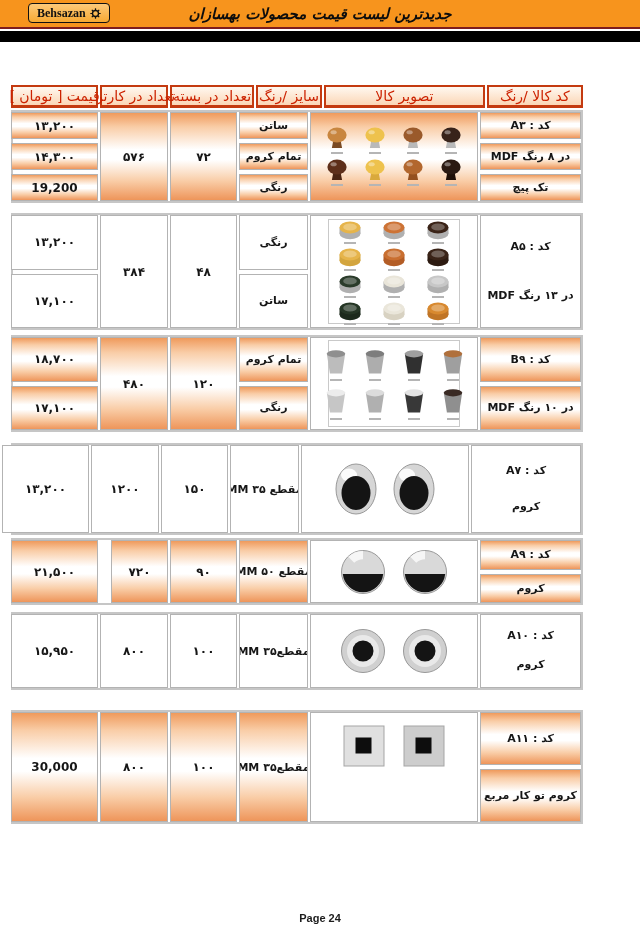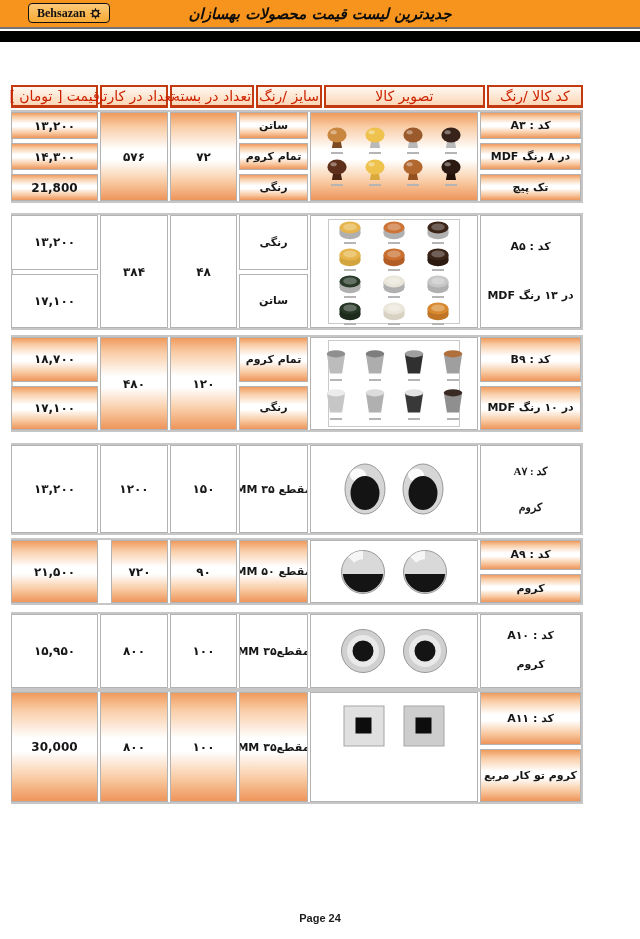--- a/index.html
+++ b/index.html
@@ -1,19 +1,19 @@
 <!DOCTYPE html>
 <html><head>
 <meta charset="utf-8">
 <style>
   html,body{margin:0;padding:0}
   body{width:640px;height:939px;background:#ffffff;position:relative;overflow:hidden;
        font-family:"DejaVu Sans",sans-serif;}
   
-  .topbar{position:relative;height:27px;background:#f7941d;border-bottom:2px solid #737373;
+  .topbar{position:relative;height:27px;background:#f7941d;border-bottom:2px solid #7f1d1d;
           display:flex;align-items:center;justify-content:center}
   .logo{position:absolute;left:28px;top:3px;height:18px;display:flex;align-items:center;gap:4px;
         padding:0 8px;background:linear-gradient(#fdc979,#f7a933);border:1px solid #111;
         border-radius:4px;font-family:"Liberation Serif",serif;font-weight:700;font-size:12px;color:#111}
   .title{font-weight:700;font-style:italic;font-size:15px;color:#0d0d0d;letter-spacing:.5px}
   .blackbar{height:11px;background:#000;margin-top:2px}
   
   .price-table{width:572px;margin:43px 0 0 11px;direction:rtl}
   .thead{display:flex;gap:2px;height:23px;margin-bottom:2px}
   .th{display:flex;align-items:center;justify-content:center;box-sizing:border-box;
@@ -156,21 +156,21 @@
         </div>
         <div class="col" style="width: 67px;">
           <div class="cell num orange">۷۲</div>
         </div>
         <div class="col" style="width: 68px;">
           <div class="cell num orange">۵۷۶</div>
         </div>
         <div class="col" style="width: 87px;">
           <div class="cell num orange">۱۳,۲۰۰</div>
           <div class="cell num orange">۱۴,۳۰۰</div>
-          <div class="cell num orange">21,800</div>
+          <div class="cell num orange">19,200</div>
         </div>
       </div>
       <div class="block" style="height: 117px; margin-bottom: 5px;">
         <div class="col" style="width: 101px;">
           <div class="cell white code-single">
             <div class="code-line">کد : A۵</div>
             <div class="code-line">در ۱۳ رنگ MDF</div>
           </div>
         </div>
         <div class="col" style="width: 168px;">
@@ -382,21 +382,21 @@
         </div>
         <div class="col" style="width: 68px;">
           <div class="cell num orange">۴۸۰</div>
         </div>
         <div class="col" style="width: 87px;">
           <div class="cell num orange">۱۸,۷۰۰</div>
           <div class="cell num orange">۱۷,۱۰۰</div>
         </div>
       </div>
       <div class="block" style="height: 92px; margin-bottom: 3px;">
-        <div class="col" style="width: 101px; font-family: Liberation Serif, serif;">
+        <div class="col" style="width: 110px;">
           <div class="cell white code-single">
             <div class="code-line">کد : A۷</div>
             <div class="code-line">کروم</div>
           </div>
         </div>
         <div class="col" style="width: 168px;">
           <div class="cell white">
             <div class="knobs" style="grid-template-columns: repeat(2, auto); gap: 0px 16px;">
               <div class="knob">
                 <svg width="42" height="52" viewBox="0 0 42 52">
@@ -459,21 +459,21 @@
         <div class="col" style="width: 67px;">
           <div class="cell num orange">۹۰</div>
         </div>
         <div class="col" style="width: 68px; padding-left: 11px;">
           <div class="cell num orange">۷۲۰</div>
         </div>
         <div class="col" style="width: 87px;">
           <div class="cell num orange">۲۱,۵۰۰</div>
         </div>
       </div>
-      <div class="block" style="height: 78px; margin-bottom: 0;">
+      <div class="block" style="height: 78px; margin-bottom: 20px;">
         <div class="col" style="width: 101px;">
           <div class="cell white code-single">
             <div class="code-line">کد : A۱۰</div>
             <div class="code-line">کروم</div>
           </div>
         </div>
         <div class="col" style="width: 168px;">
           <div class="cell white">
             <div class="knobs" style="grid-template-columns: repeat(2, auto); gap: 0px 16px;">
               <div class="knob">

